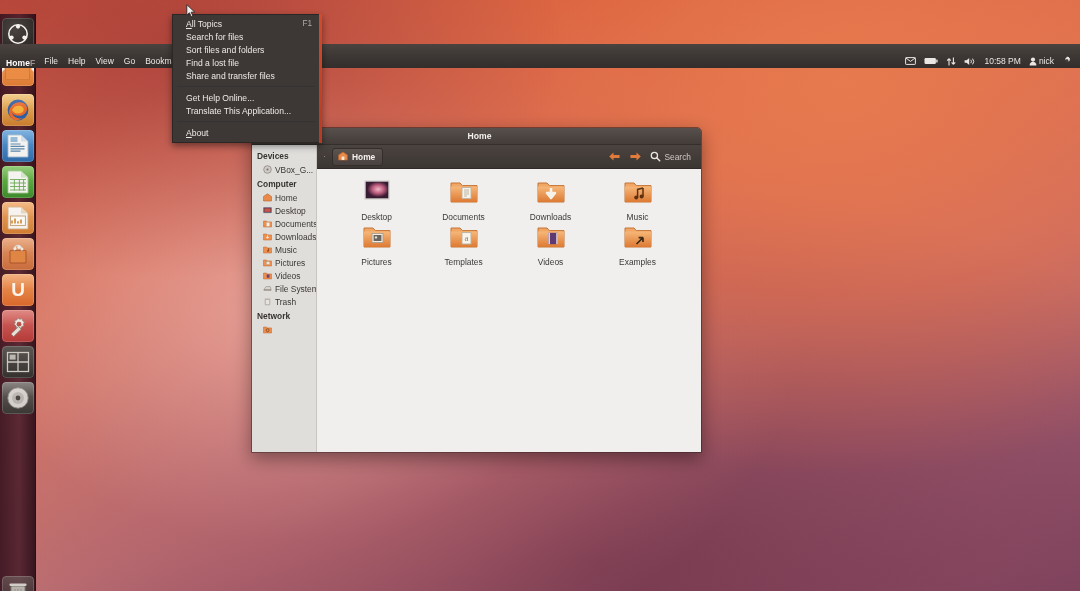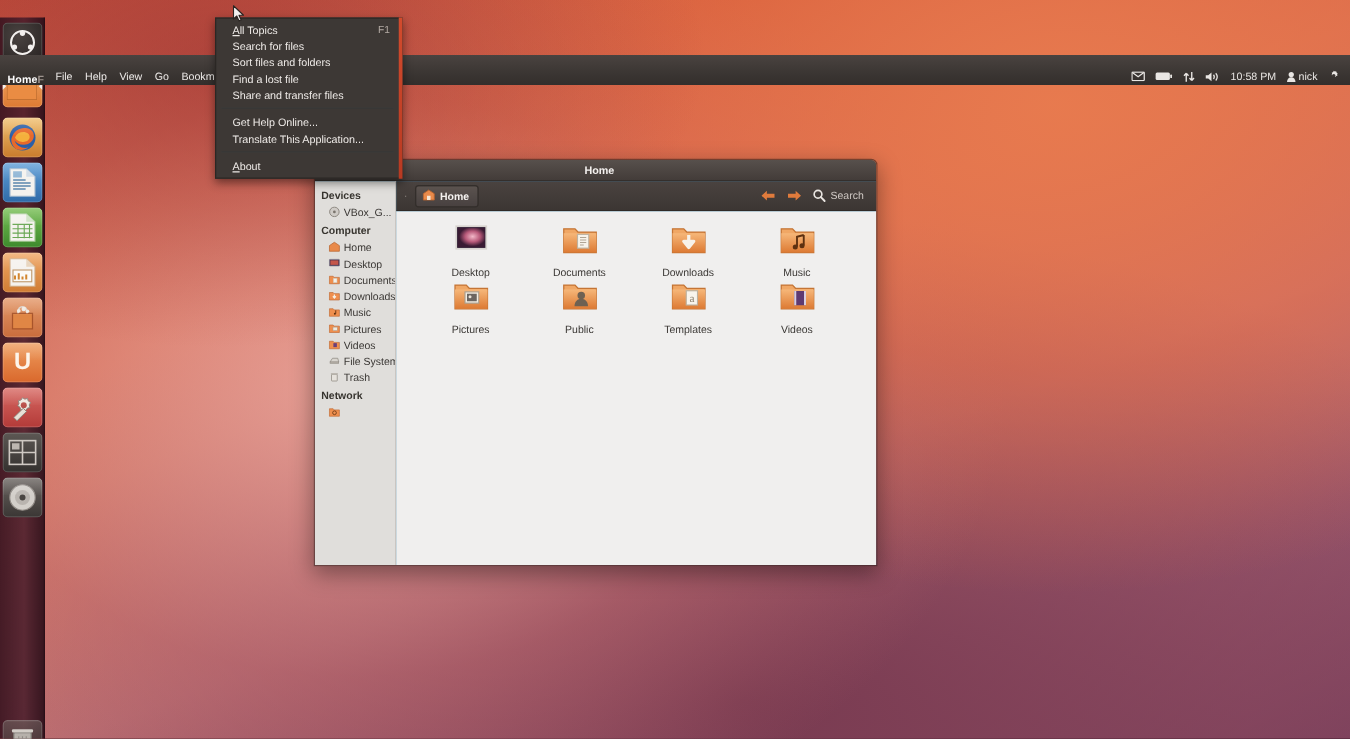--- a/index.html
+++ b/index.html
@@ -121,21 +121,21 @@
     border-bottom: 1px solid #2f2a27;
   }
   .crumb-dot { width: 9px; text-align: center; color: #9c938d; font-size: 8px; }
   .crumb {
     display: flex; align-items: center; gap: 4px;
     background: linear-gradient(#5b534f, #484140); border: 1px solid #332e2b;
     border-radius: 3px; padding: 2px 7px 2px 5px; margin-left: 3px;
     font-size: 8.4px; font-weight: bold; color: #f4f1ef; cursor: default;
   }
   #fm-toolbar .sp { flex: 1; }
-  .tb-btn { padding: 0 4px; cursor: default; display: flex; }
+  .tb-btn { padding: 0 4px; cursor: default; display: flex; align-items: center; }
   .search-lbl { font-size: 8.4px; color: #cfc8c3; padding-left: 3px; }
 
   #fm-content { flex: 1; background: #f0efee; position: relative; padding: 10px 0 0 16px; }
   .grid { display: flex; flex-wrap: wrap; width: 368px; }
   .fitem { width: 87px; height: 45px; display: flex; flex-direction: column;
            align-items: center; justify-content: flex-start; cursor: default; }
   .fitem .lbl { font-size: 8.4px; color: #3b3835; margin-top: 3px; white-space: nowrap; }
 </style>
 </head>
 <body>
@@ -379,31 +379,20 @@
                   <path d="M2 4 h9 l2.4 2.6 h14.6 v16.4 h-26 Z" fill="#f0a765" stroke="#c47434" stroke-width="1"></path>
                   <path d="M2 7.6 h26 v15.4 h-26 Z" fill="url(#fg1)"></path>
                   <rect x="10" y="9.5" width="11" height="9" fill="#f2ece1" stroke="#a99e8e" stroke-width="0.9"></rect>
                   <rect x="11.6" y="11" width="7.8" height="6" fill="#6b6560"></rect>
                   <circle cx="14" cy="13.4" r="1.2" fill="#e8e2d6"></circle>
                 </svg>
               </span>
               <span class="lbl">Pictures</span>
             </div>
 
-            <div class="fitem">
-              <span>
-                <svg width="30" height="26" viewBox="0 0 30 26">
-                  <path d="M2 4 h9 l2.4 2.6 h14.6 v16.4 h-26 Z" fill="#f0a765" stroke="#c47434" stroke-width="1"></path>
-                  <path d="M2 7.6 h26 v15.4 h-26 Z" fill="url(#fg1)"></path>
-                  <circle cx="16" cy="12.4" r="3" fill="#6e6152"></circle>
-                  <path d="M10.6 21 c0-4 2.6-6 5.4-6 s5.4 2 5.4 6 Z" fill="#6e6152"></path>
-                </svg>
-              </span>
-              <span class="lbl">Public</span>
-            </div>
 
             <div class="fitem">
               <span>
                 <svg width="30" height="26" viewBox="0 0 30 26">
                   <path d="M2 4 h9 l2.4 2.6 h14.6 v16.4 h-26 Z" fill="#f0a765" stroke="#c47434" stroke-width="1"></path>
                   <path d="M2 7.6 h26 v15.4 h-26 Z" fill="url(#fg1)"></path>
                   <rect x="13" y="8.6" width="9" height="11.4" fill="#f8f4ec" stroke="#bbb1a0" stroke-width="0.9"></rect>
                   <text x="17.5" y="17.4" font-family="Liberation Serif, serif" font-size="9" fill="#8a7f6c" text-anchor="middle">a</text>
                 </svg>
               </span>
@@ -416,20 +405,30 @@
                   <path d="M2 4 h9 l2.4 2.6 h14.6 v16.4 h-26 Z" fill="#f0a765" stroke="#c47434" stroke-width="1"></path>
                   <path d="M2 7.6 h26 v15.4 h-26 Z" fill="url(#fg1)"></path>
                   <rect x="12.4" y="8.8" width="9.4" height="11.4" fill="#5f3a70"></rect>
                   <rect x="12.4" y="8.8" width="1.6" height="11.4" fill="#d8cfe0"></rect>
                   <rect x="20.2" y="8.8" width="1.6" height="11.4" fill="#d8cfe0"></rect>
                 </svg>
               </span>
               <span class="lbl">Videos</span>
             </div>
 
+            <div class="fitem">
+              <span>
+                <svg width="30" height="26" viewBox="0 0 30 26">
+                  <path d="M2 4 h9 l2.4 2.6 h14.6 v16.4 h-26 Z" fill="#f0a765" stroke="#c47434" stroke-width="1"></path>
+                  <path d="M2 7.6 h26 v15.4 h-26 Z" fill="url(#fg1)"></path>
+                  <path d="M13.5 20 L20 13.6 M20 13.6 h-4.4 M20 13.6 v4.4" stroke="#3b2a18" stroke-width="1.7" fill="none"></path>
+                </svg>
+              </span>
+              <span class="lbl">Examples</span>
+            </div>
 
           </div>
         </div>
       </div>
     </div>
   </div>
 
   <div id="launcher">
 
     <div class="lnch" style="top:4px;">

